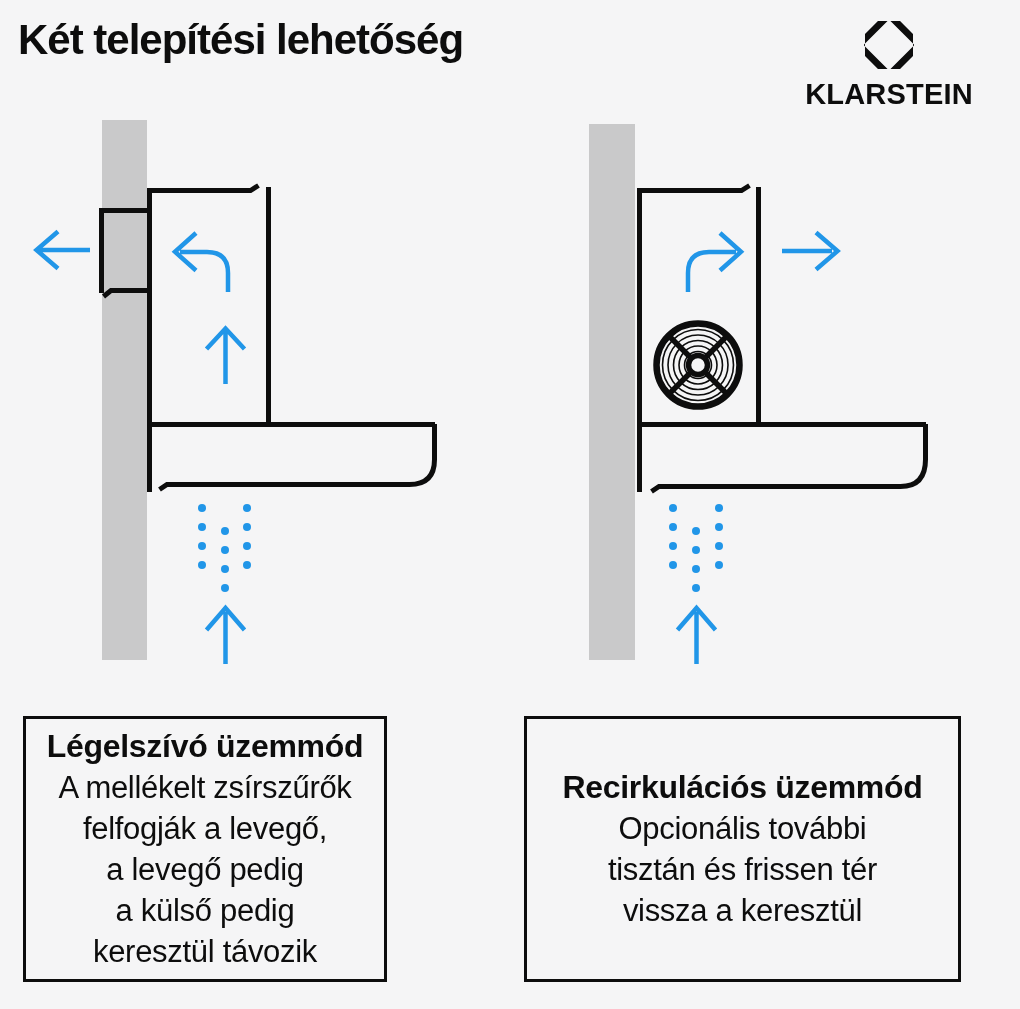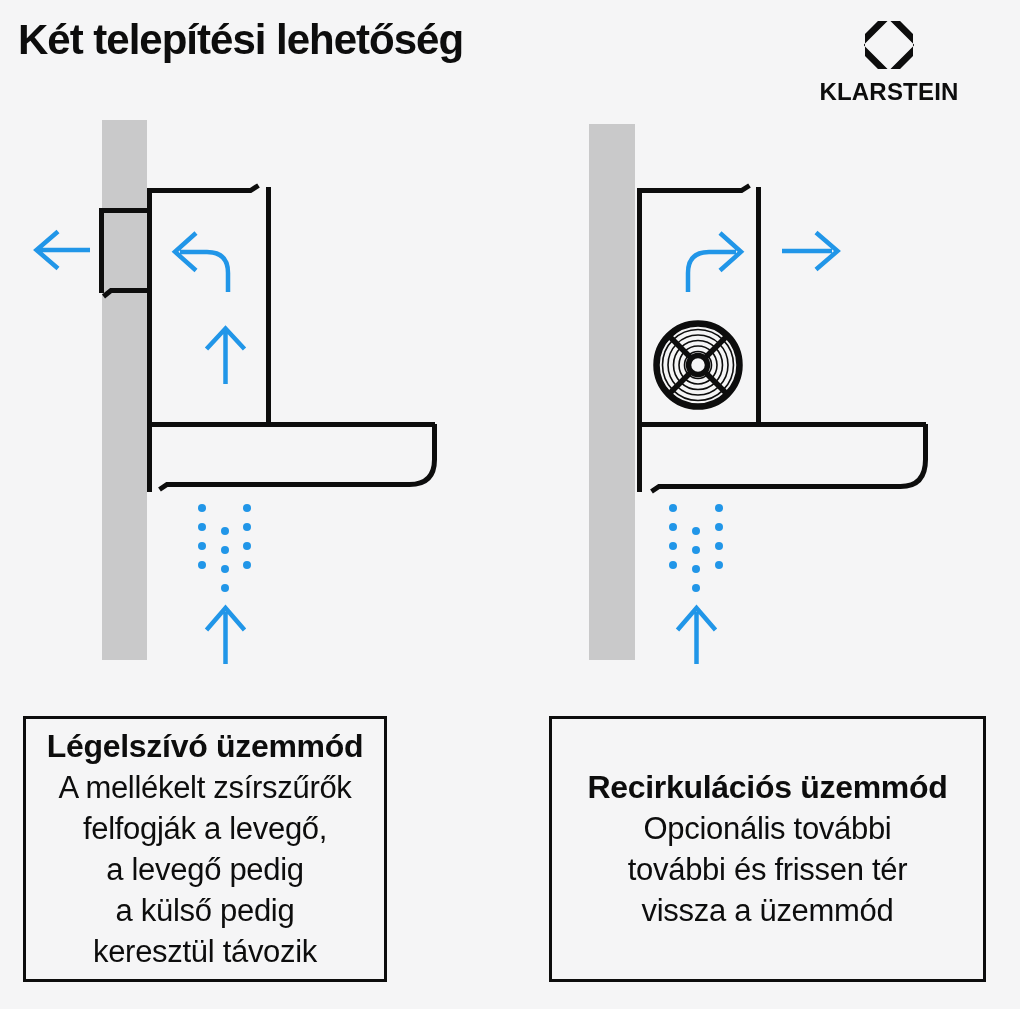--- a/index.html
+++ b/index.html
@@ -14,34 +14,34 @@
   .page{position:absolute;inset:0;}
   .page-title{
     position:absolute;left:18px;top:16px;
     font-size:42px;font-weight:700;letter-spacing:-1px;
     white-space:nowrap;
   }
   .brand{position:absolute;left:788px;top:21px;width:202px;text-align:center;}
   .brand-icon{display:block;margin:0 auto;}
   .brand-wordmark{
     margin-top:9px;
-    font-size:24px;font-weight:700;letter-spacing:0.2px;
+    font-size:29px;font-weight:700;letter-spacing:0.2px;
     white-space:nowrap;
   }
   svg.diagram{position:absolute;left:0;top:0;}
   .panel{
     position:absolute;top:716px;height:266px;
     border:3px solid #0d0d0d;
     box-sizing:border-box;
     display:flex;flex-direction:column;justify-content:center;
     text-align:center;
     font-size:31px;line-height:41px;letter-spacing:-0.3px;
   }
   .panel-left{left:23px;width:364px;}
-  .panel-right{left:549px;width:437px;}
+  .panel-right{left:524px;width:437px;}
   .panel-heading{font-weight:700;font-size:32px;}
   .panel-line{font-weight:400;}
 </style>
 </head>
 <body>
 
 <div class="page">
 
   <div class="page-title">Két telepítési lehetőség</div>
 
@@ -142,17 +142,17 @@
     <div class="panel-line">A mellékelt zsírszűrők</div>
     <div class="panel-line">felfogják a levegő,</div>
     <div class="panel-line">a levegő pedig</div>
     <div class="panel-line">a külső pedig</div>
     <div class="panel-line">keresztül távozik</div>
   </div>
 
   <div class="panel panel-right">
     <div class="panel-heading">Recirkulációs üzemmód</div>
     <div class="panel-line">Opcionális további</div>
-    <div class="panel-line">további és frissen tér</div>
-    <div class="panel-line">vissza a üzemmód</div>
+    <div class="panel-line">tisztán és frissen tér</div>
+    <div class="panel-line">vissza a keresztül</div>
   </div>
 
 </div>
 
 </body></html>

